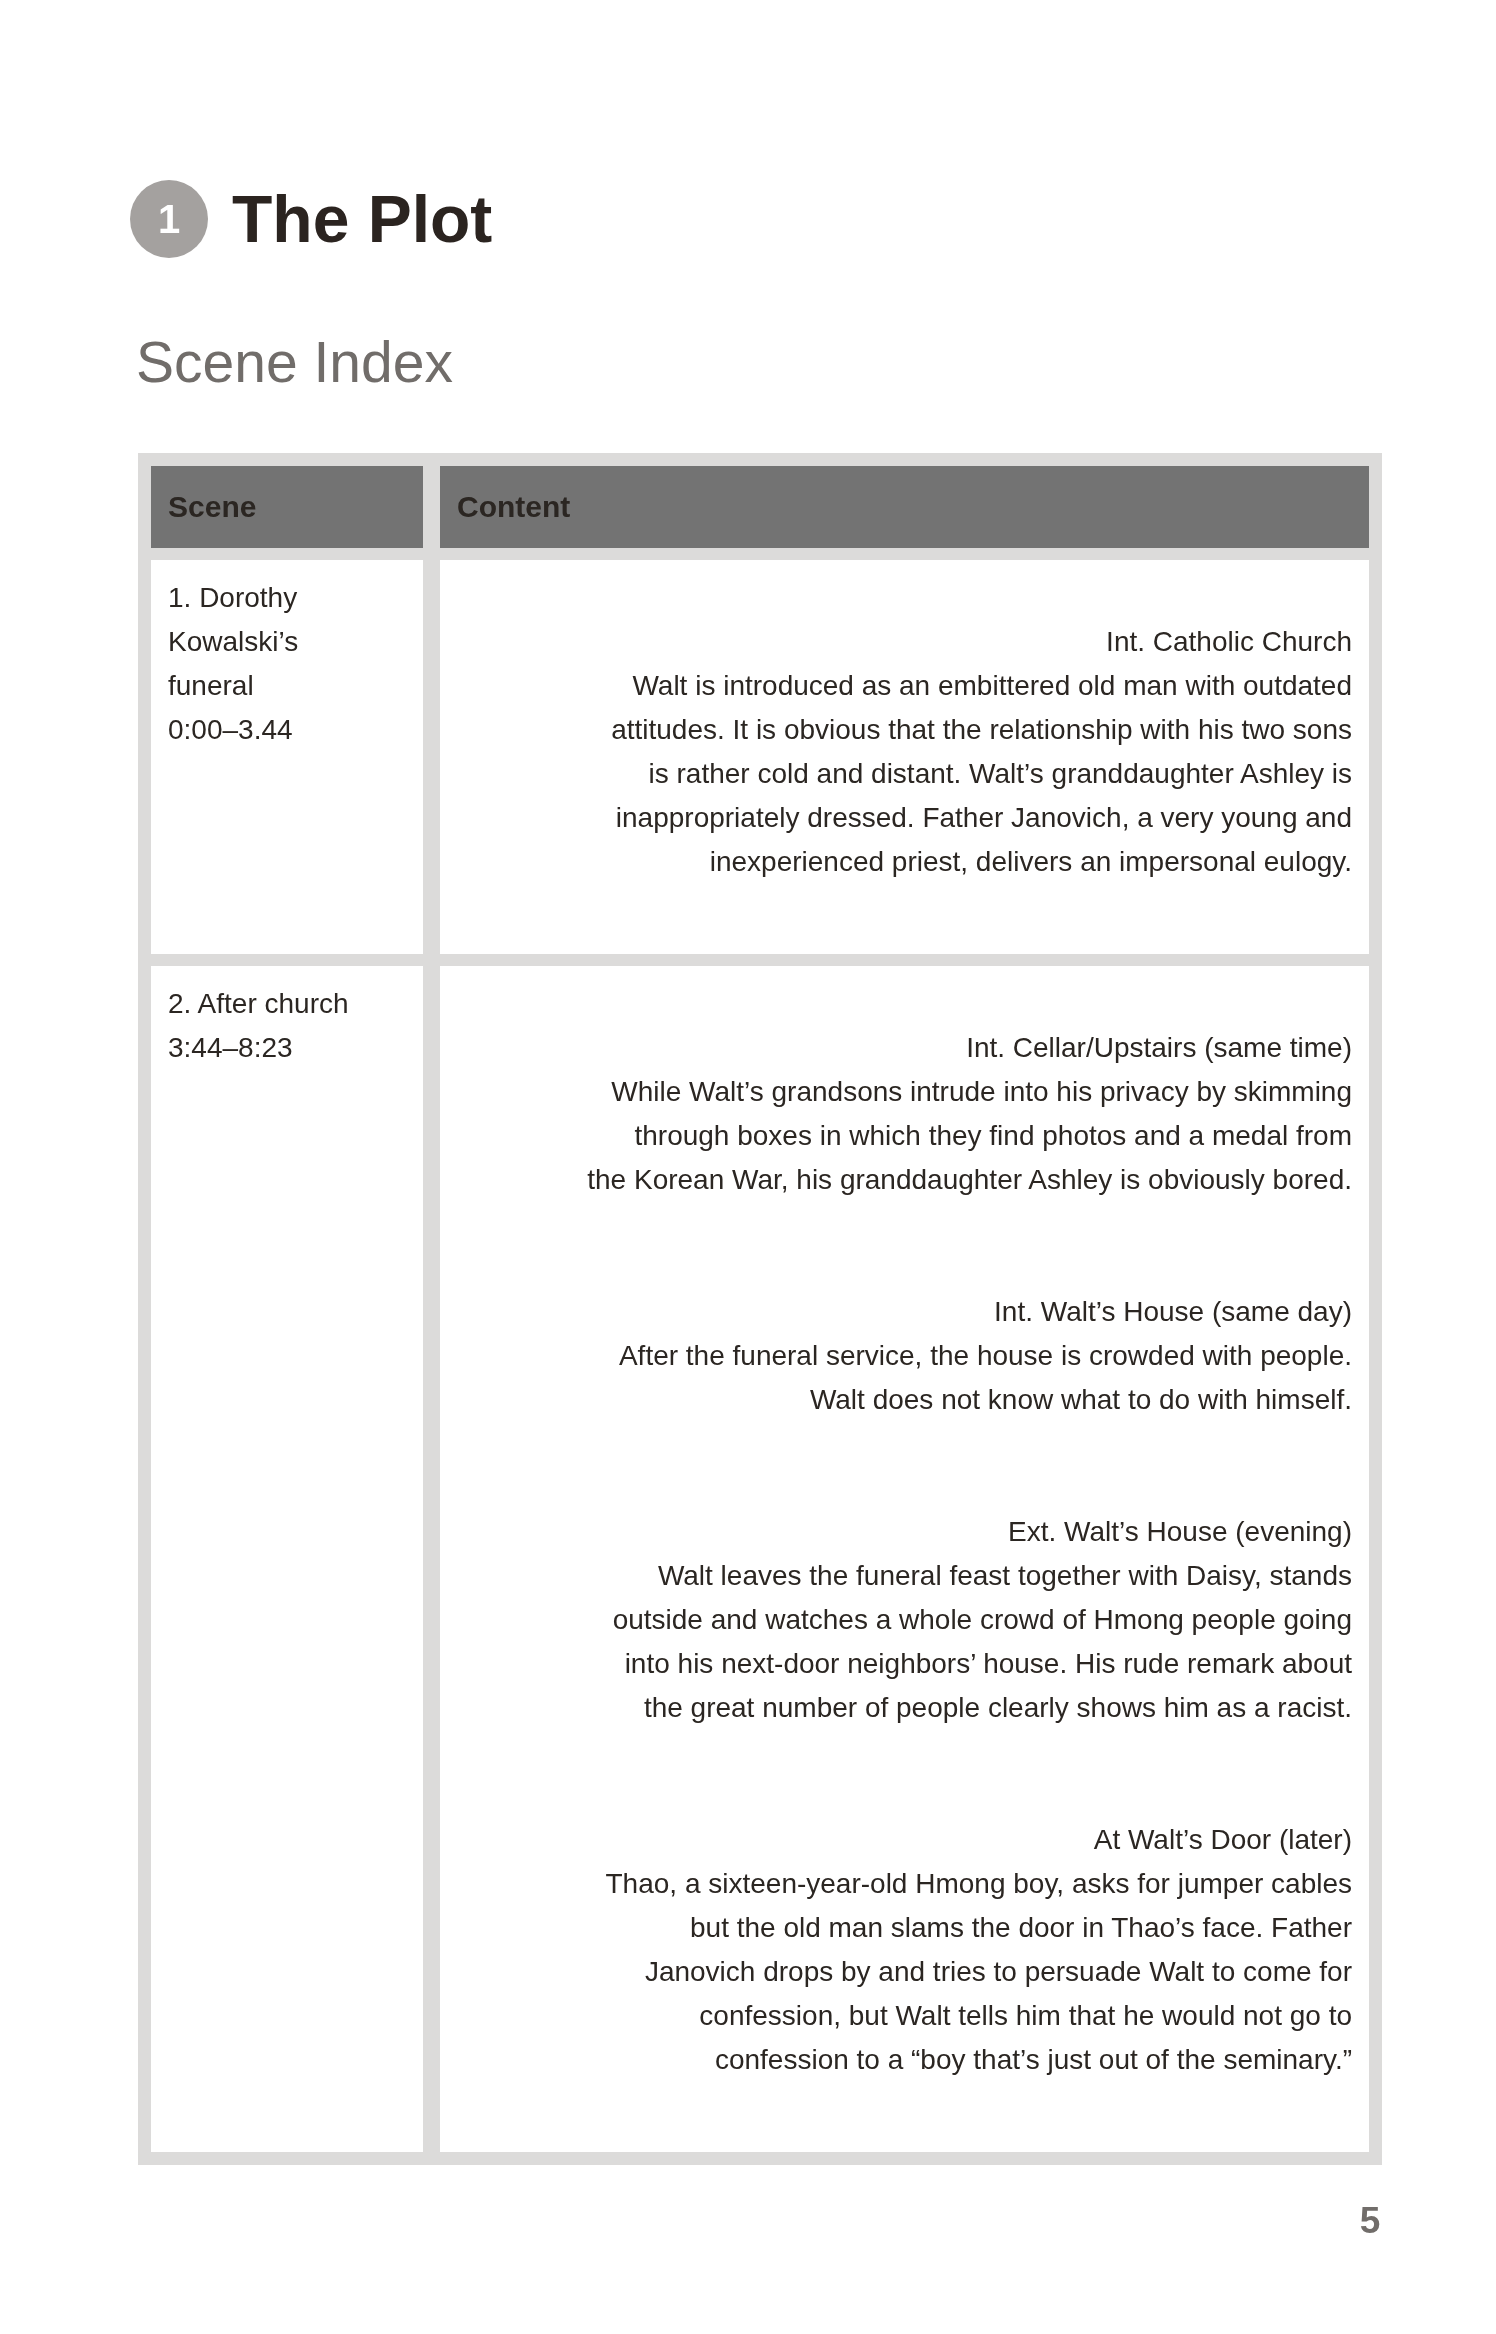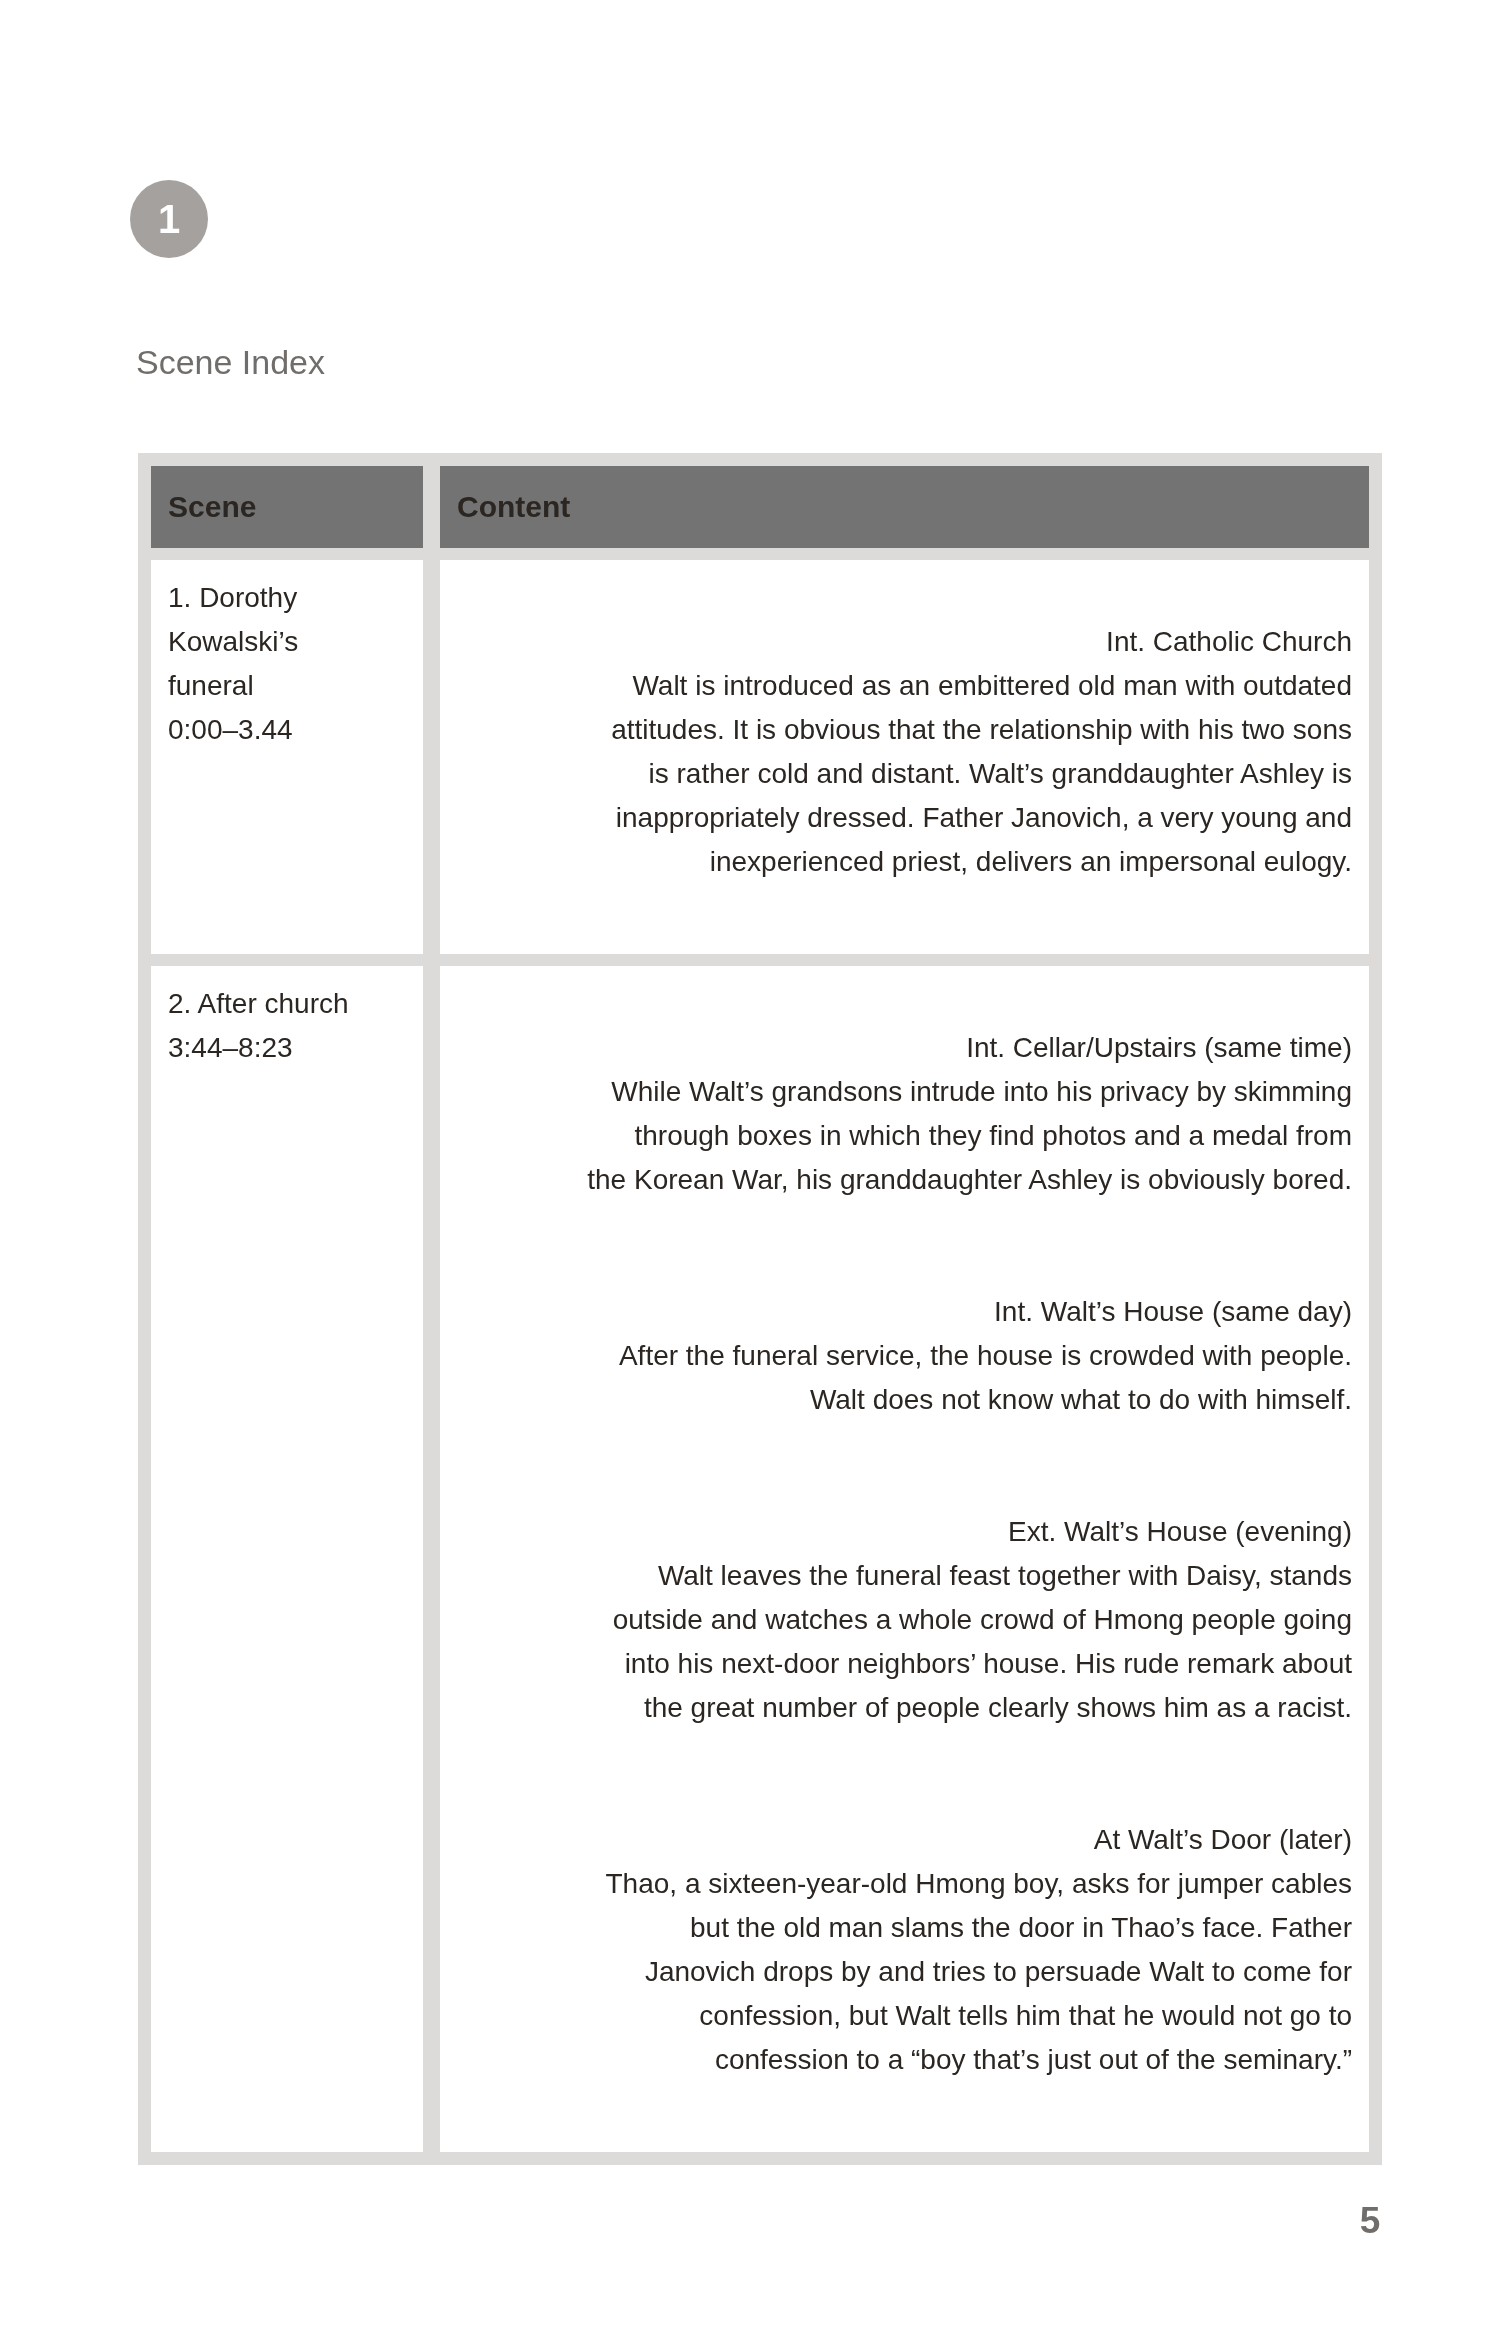--- a/index.html
+++ b/index.html
@@ -43,21 +43,21 @@
     line-height: 78px;
     font-weight: bold;
     color: #2b2420;
     letter-spacing: 0px;
   }
   .subtitle {
     position: absolute;
     left: 136px;
     top: 336px;
     margin: 0;
-    font-size: 34px;
+    font-size: 57px;
     line-height: 52px;
     font-weight: 400;
     color: #716d6a;
     text-align: center;
   }
   .scene-table {
     position: absolute;
     left: 138px;
     top: 453px;
     width: 1244px;
@@ -105,20 +105,21 @@
 </style>
 </head>
 <body>
 
 <div class="page">
 
   <header class="chapter-header">
     <span class="badge">
       <span>1</span>
     </span>
+    <h1 class="chapter-title">The Plot</h1>
   </header>
 
   <h2 class="subtitle">Scene Index</h2>
 
   <div class="scene-table">
 
     <div class="th">Scene</div>
     <div class="th">Content</div>
 
     <div class="td scene-cell">1. Dorothy

